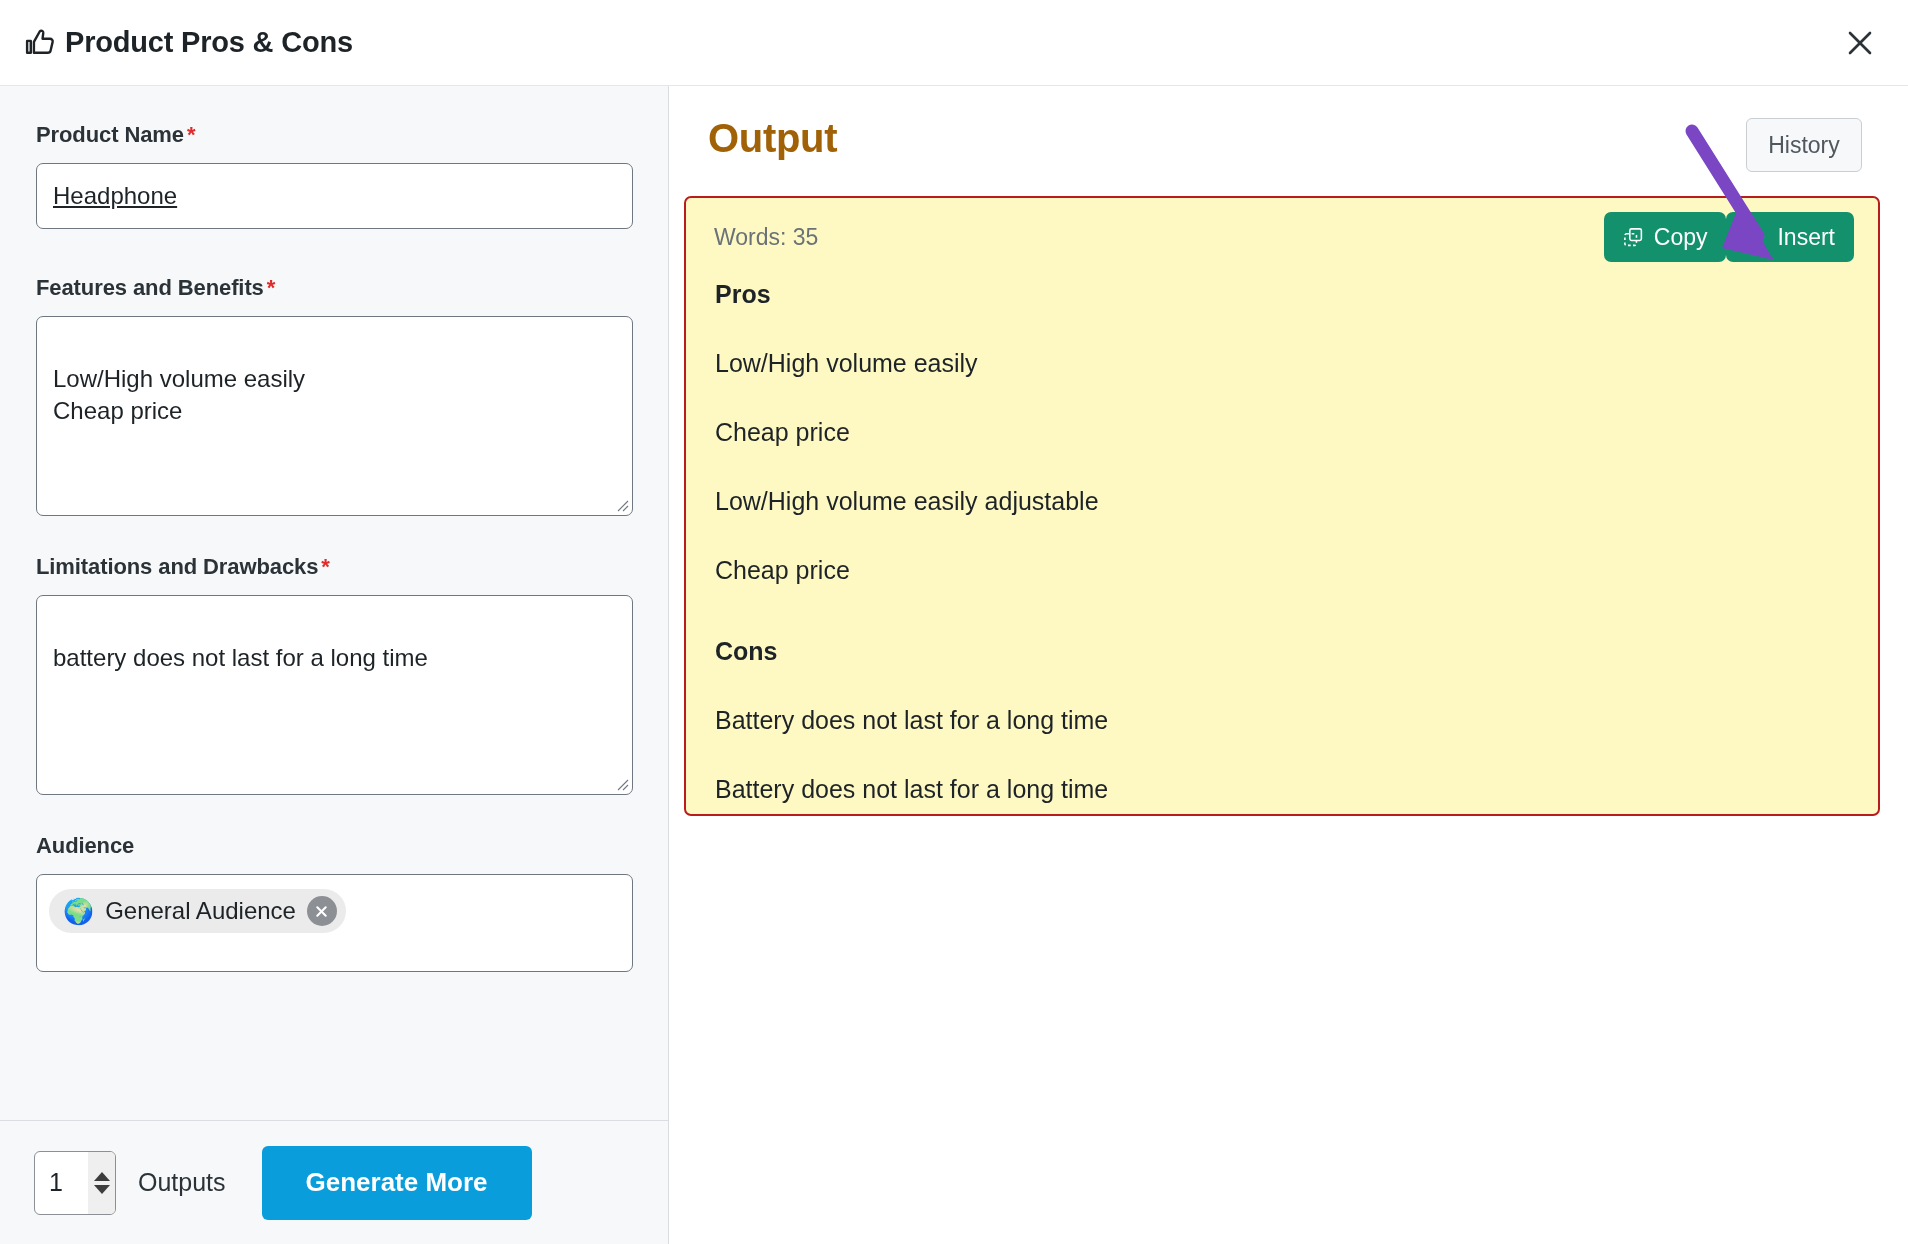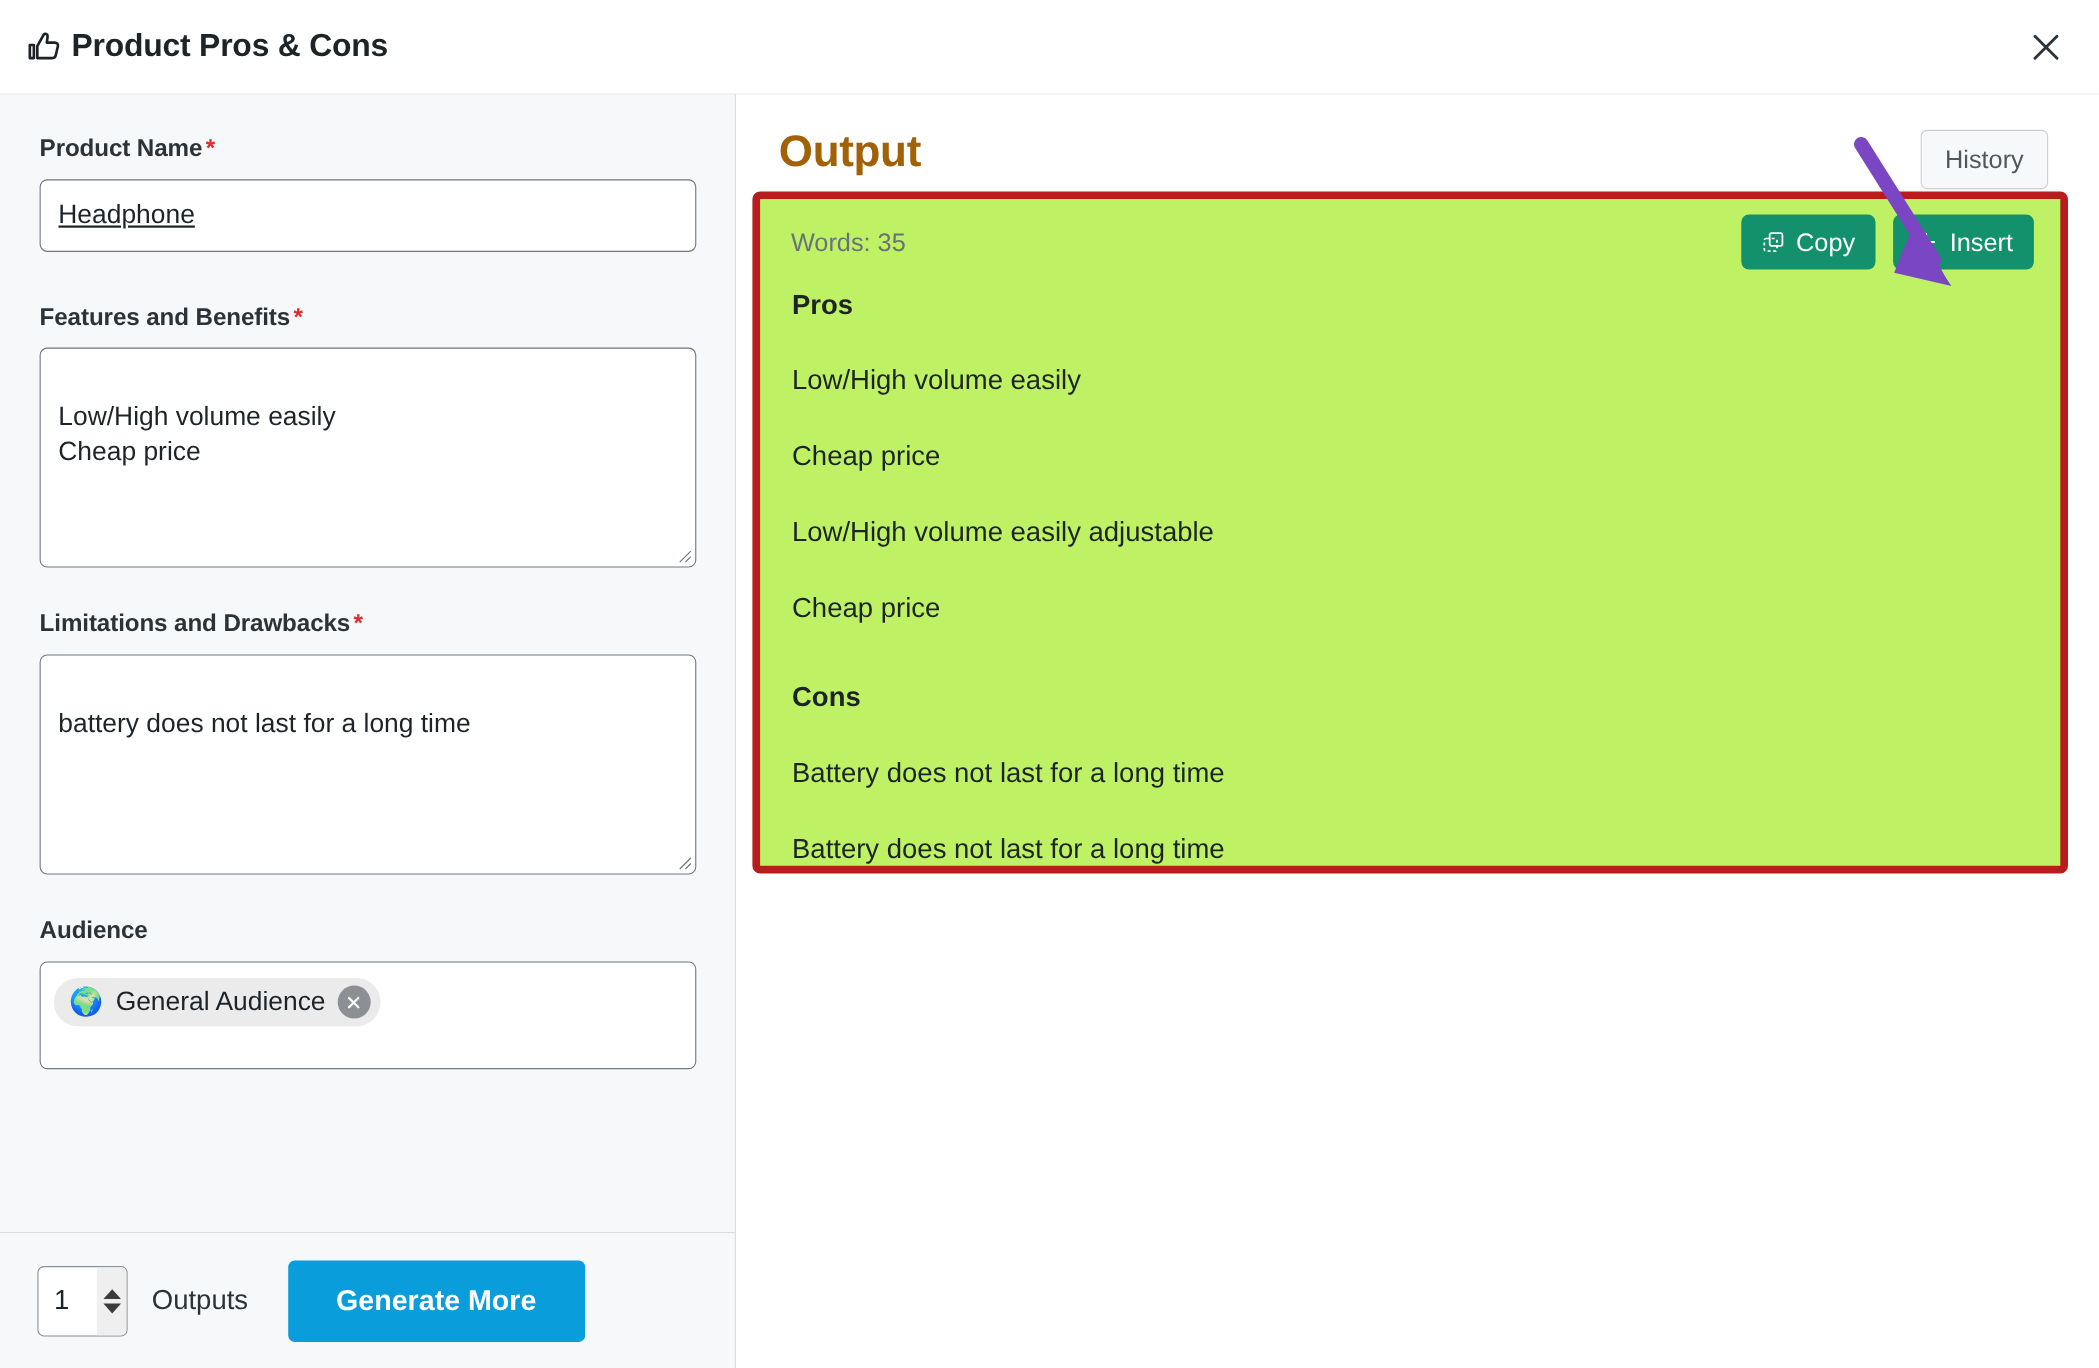--- a/index.html
+++ b/index.html
@@ -138,33 +138,33 @@
     min-width: 116px; height: 54px;
     background: #f7f8f9; border: 1px solid #c9ced3; border-radius: 6px;
     color: #50575e; font-size: 23px;
     font-family: "Liberation Sans", sans-serif;
     display: flex; align-items: center; justify-content: center;
     cursor: pointer;
     margin-left: 12px;
   }
 
   .output-card {
-    position: absolute; left: 14px; top: 88px;
+    position: absolute; left: 14px; top: 110px;
     width: 1196px; height: 620px;
-    background: #bef264;
-    border: 7px solid #b91c1c;
+    background: #fef9c3;
+    border: 2px solid #b91c1c;
     border-radius: 7px;
   }
   .card-top {
     position: relative; height: 78px;
     display: flex; align-items: center;
     padding: 0 24px 0 28px;
   }
   .words { font-size: 23px; color: #6a7278; }
-  .card-actions { position: absolute; right: 24px; top: 14px; display: flex; gap: 16px; }
+  .card-actions { position: absolute; right: 24px; top: 14px; display: flex; }
   .act-btn {
     height: 50px; border-radius: 7px; border: none;
     background: #13916d; color: #ffffff;
     font-family: "Liberation Sans", sans-serif;
     font-size: 23px;
     display: flex; align-items: center; gap: 10px;
     padding: 0 19px; cursor: pointer;
   }
   .out-body { padding: 0 29px; }
   .out-h { font-size: 25px; font-weight: bold; color: #1d2327; margin: 4px 0 0 0; }

